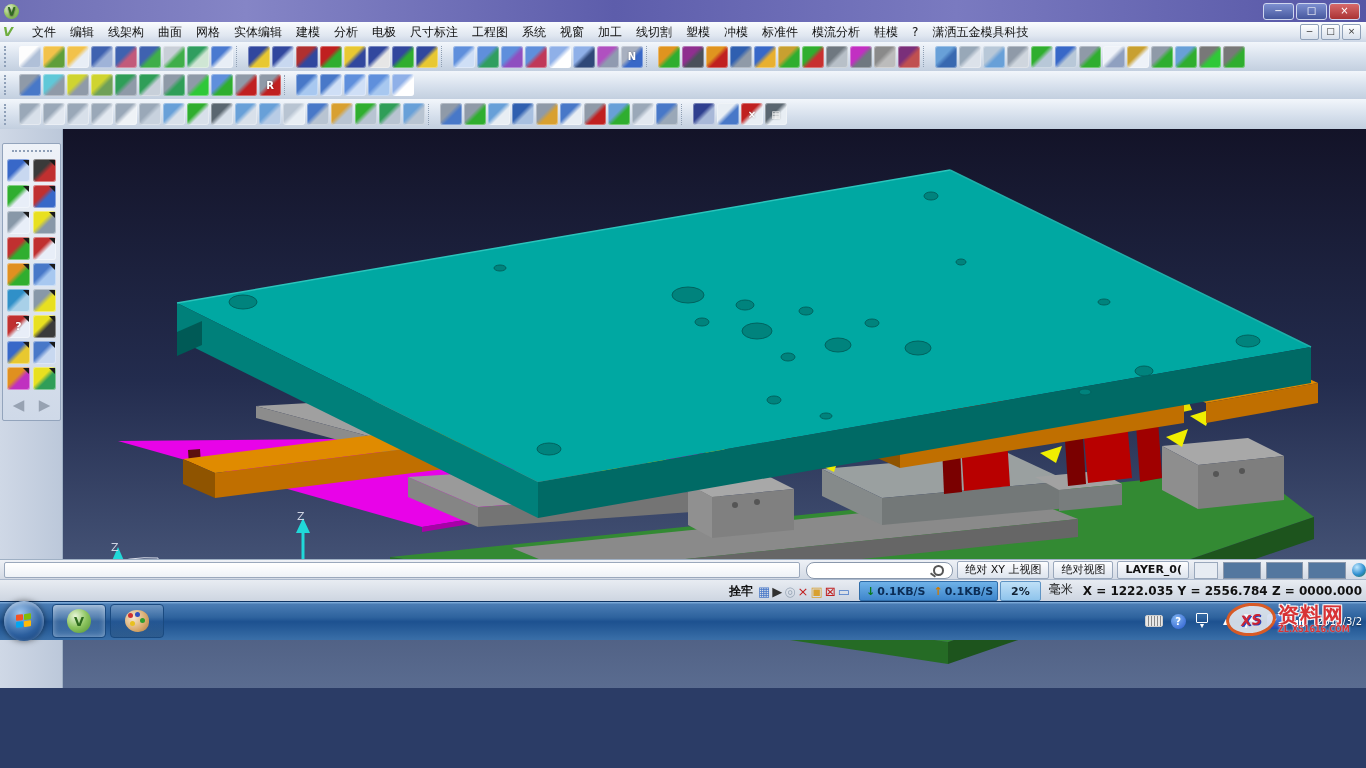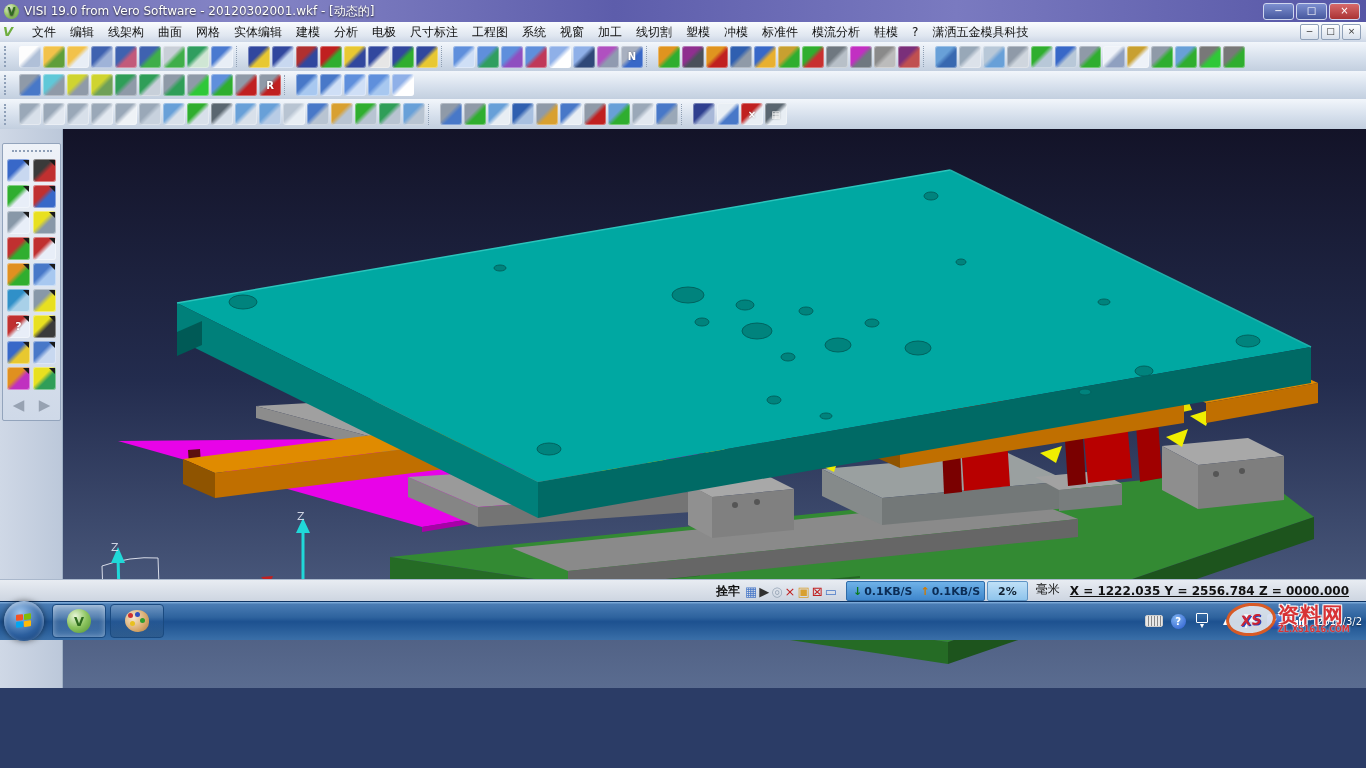--- a/index.html
+++ b/index.html
@@ -85,21 +85,21 @@
   .sico{width:20px;text-align:center;font-size:13px;margin:0 1px;}
   .netpanel{height:18px;margin-left:8px;display:flex;align-items:center;
     background:linear-gradient(#6fb2e8,#3e86cc);border:1px solid #2f6ca8;border-radius:2px;
     color:#0b2c55;font-weight:bold;font-size:11px;padding:0 4px;}
   .netpanel .dn{color:#0a7a1f;margin:0 2px 0 2px;font-weight:bold;}
   .netpanel .up{color:#d07a00;margin:0 2px 0 8px;font-weight:bold;}
   .pctcell{height:18px;margin-left:2px;padding:0 10px;display:flex;align-items:center;
     background:linear-gradient(#bfe0f7,#8fc4ec);border:1px solid #5f94c4;border-radius:2px;
     font-size:11px;font-weight:bold;color:#123;}
   .unit{margin:0 10px 4px 8px;}
-  .coords{margin-right:17px;font-weight:bold;white-space:nowrap;text-decoration:underline;}
+  .coords{margin-right:4px;font-weight:bold;white-space:nowrap;}
 
   
   #taskbar{position:absolute;left:0;top:601px;width:1366px;height:38px;
     background:linear-gradient(#88b4e0 0%,#4a7cb4 6%,#2e639e 40%,#1d5190 52%,#2a5f9b 75%,#3a6fa8);
     border-top:1px solid #0e3464;display:flex;align-items:center;}
   .orb{width:40px;height:40px;margin:0 6px 0 4px;border-radius:50%;
     background:radial-gradient(circle at 40% 30%,#9cc4ee,#2c5f9e 60%,#123a6e);
     box-shadow:inset 0 2px 4px #ffffff80, 0 0 6px #0008;display:flex;align-items:center;justify-content:center;}
   .flag{width:16px;height:14px;display:grid;grid-template-columns:7px 7px;grid-template-rows:6px 6px;gap:1px;transform:skewY(-6deg);}
   .flag i{border-radius:1px;}
@@ -136,21 +136,20 @@
     text-shadow:-1px -1px 0 #fff,1px -1px 0 #fff,-1px 1px 0 #fff,1px 1px 0 #fff;}
   .wm-url{font-size:8px;font-weight:bold;color:#e03030;text-shadow:0 0 2px #fff;}
 </style>
 </head>
 <body>
 
 <div id="screen">
 
   <div id="titlebar">
     <span class="applogo">V</span>
-    <span>VISI 19.0  from Vero Software - 20120302001.wkf - [动态的]</span>
     <span class="winbtns">
       <span class="winbtn">−</span>
       <span class="winbtn">□</span>
       <span class="winbtn close">×</span>
     </span>
   </div>
 
   <div id="menubar">
     <span class="vlogo">V</span>
     <span id="menuitems"><span class="menu-item">文件</span><span class="menu-item">编辑</span><span class="menu-item">线架构</span><span class="menu-item">曲面</span><span class="menu-item">网格</span><span class="menu-item">实体编辑</span><span class="menu-item">建模</span><span class="menu-item">分析</span><span class="menu-item">电极</span><span class="menu-item">尺寸标注</span><span class="menu-item">工程图</span><span class="menu-item">系统</span><span class="menu-item">视窗</span><span class="menu-item">加工</span><span class="menu-item">线切割</span><span class="menu-item">塑模</span><span class="menu-item">冲模</span><span class="menu-item">标准件</span><span class="menu-item">模流分析</span><span class="menu-item">鞋模</span><span class="menu-item">?</span><span class="menu-item">潇洒五金模具科技</span></span>
@@ -442,20 +441,34 @@
           <span class="pti" style="background: linear-gradient(135deg, rgb(56, 104, 200) 42%, rgb(232, 200, 48) 58%);"></span>
           <span class="pti" style="background: linear-gradient(135deg, rgb(72, 120, 200) 42%, rgb(200, 216, 240) 58%);"></span>
           <span class="pti" style="background: linear-gradient(135deg, rgb(224, 144, 32) 42%, rgb(192, 48, 192) 58%);"></span>
           <span class="pti" style="background: linear-gradient(135deg, rgb(232, 224, 32) 42%, rgb(47, 158, 88) 58%);"></span>
           <span class="pnav">◀</span>
           <span class="pnav">▶</span>
         </div>
     </div>
   </div>
 
+  <div id="status1">
+    <span class="cmdfield"></span>
+    <span class="searchbox">
+        <span class="lens"></span>
+      </span>
+    <span class="sbtn">绝对 XY 上视图</span>
+    <span class="sbtn">绝对视图</span>
+    <span class="sbtn layercell">LAYER_0(</span>
+    <span class="emptycell"></span>
+    <span class="bluecell"></span>
+    <span class="bluecell"></span>
+    <span class="bluecell"></span>
+    <span class="globe"></span>
+  </div>
 
   <div id="status2">
     <span class="sp"></span>
     <span class="lock">拴牢</span>
     <span id="sicons"><span class="sico" style="color: rgb(72, 120, 200);">▦</span><span class="sico" style="color: rgb(48, 48, 48);">▶</span><span class="sico" style="color: rgb(154, 168, 184);">◎</span><span class="sico" style="color: rgb(192, 32, 32);">×</span><span class="sico" style="color: rgb(216, 160, 48);">▣</span><span class="sico" style="color: rgb(192, 32, 32);">⊠</span><span class="sico" style="color: rgb(72, 120, 200);">▭</span></span>
     <span class="netpanel">
       <span class="dn">↓</span>
       <span>0.1KB/S</span>
       <span class="up">↑</span>
       <span>0.1KB/S</span>

